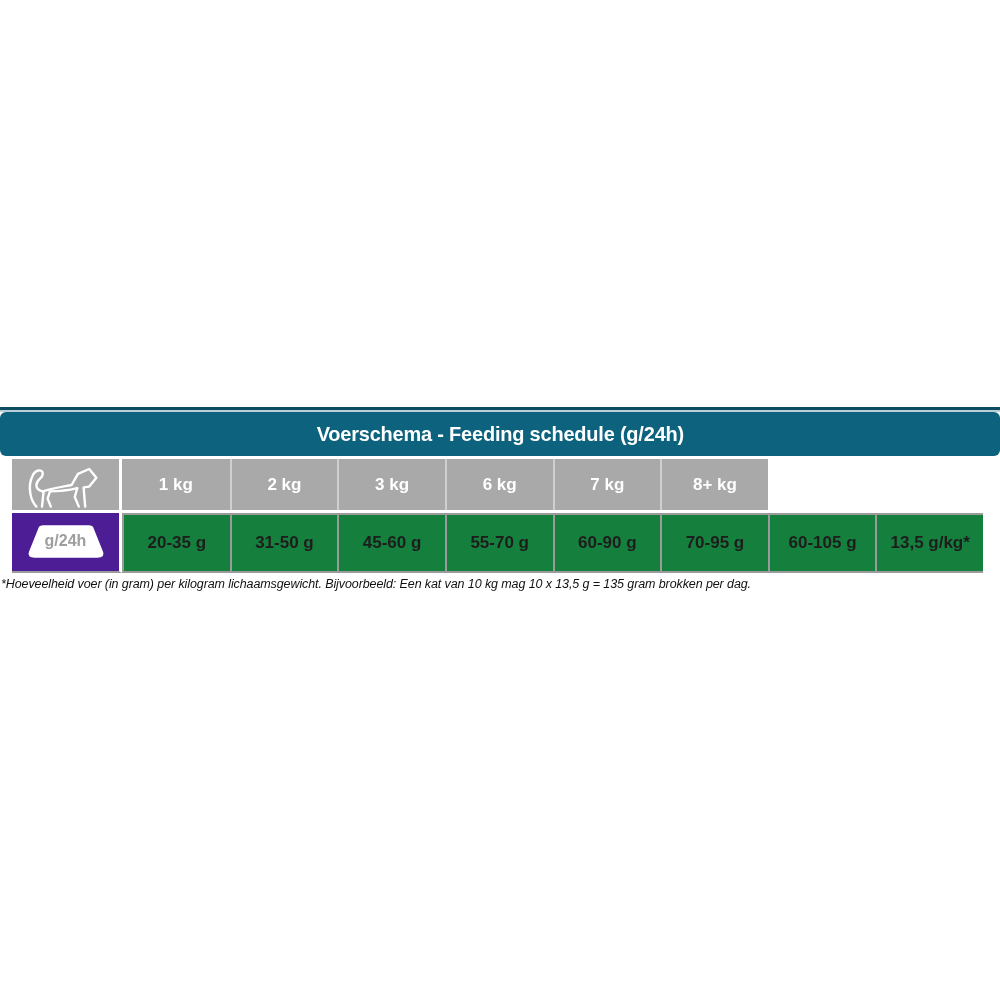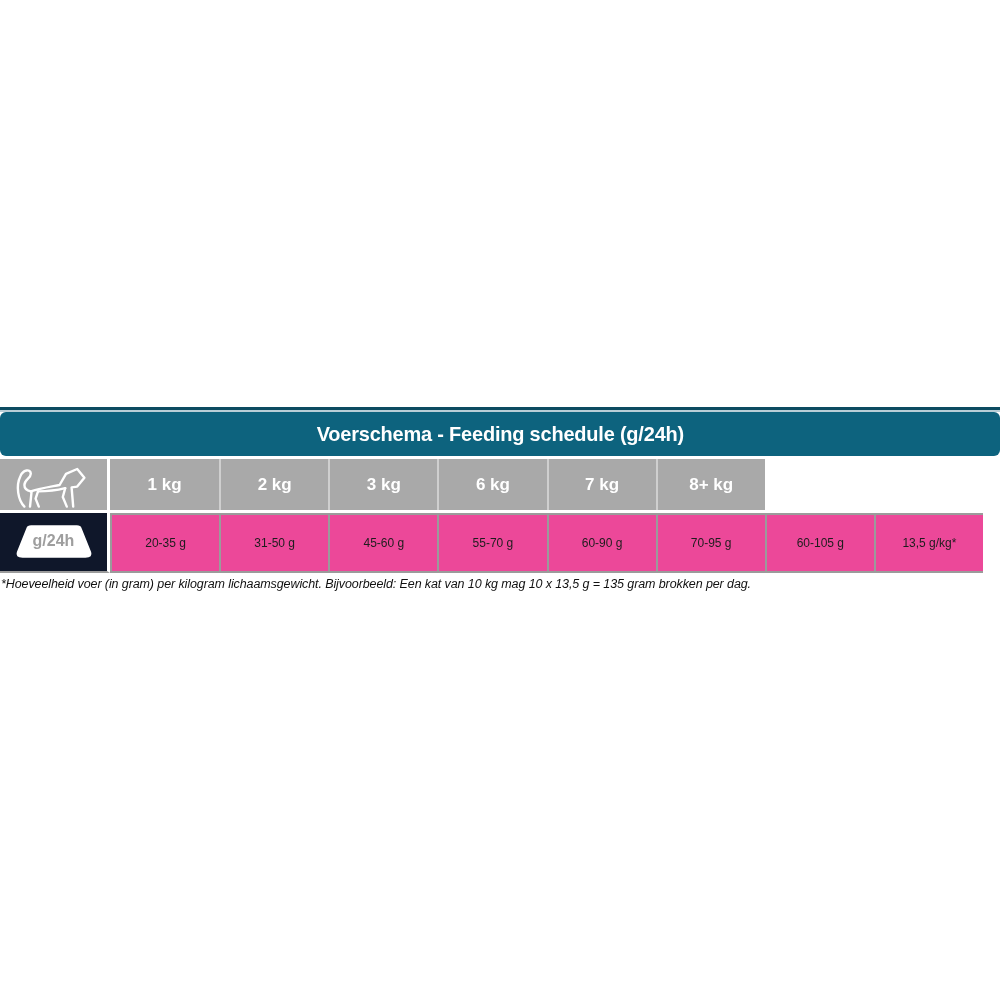--- a/index.html
+++ b/index.html
@@ -29,20 +29,21 @@
     letter-spacing: -0.2px;
     transform: scaleX(0.95);
     white-space: nowrap;
   }
   .gap-row { height: 3px; background: #ffffff; }
 
   .grid-row {
     display: grid;
     grid-template-columns: 110px repeat(8, 1fr);
     width: 983px;
+    padding-left: 12px;
   }
 
   
   .weights-row { height: 51px; }
   .weights-row .corner-cell {
     background: #a9a9a9;
     border-right: 3px solid #ffffff;
     display: flex; align-items: center; justify-content: center;
   }
   .weights-row .weight-cell {
@@ -50,44 +51,45 @@
     display: flex; align-items: center; justify-content: center;
     color: #ffffff;
     font-size: 17px;
     font-weight: bold;
   }
   .weights-row .weight-cell + .weight-cell { border-left: 2px solid #cfcfcf; }
 
   
   .amounts-row { height: 60px; }
   .amounts-row .label-cell {
-    background: #0f172a;
+    background: #4c1d95;
     border-right: 3px solid #ffffff;
     border-bottom: 2px solid #9b9b9b;
     display: flex; align-items: center; justify-content: center;
     position: relative;
   }
   .bowl-wrap { position: relative; width: 80px; height: 37px; }
   .bowl-wrap svg { display: block; width: 80px; height: 37px; }
   .bowl-label {
     position: absolute; top: 0; left: 0; right: 0;
     height: 34px;
     display: flex; align-items: center; justify-content: center;
     color: #9e9e9e;
     font-size: 16px;
     font-weight: bold;
   }
   .amounts-row .amount-cell {
-    background: #ec4899;
+    background: #15803d;
     border-top: 2px solid #9b9b9b;
     border-bottom: 2px solid #9b9b9b;
     border-left: 2px solid #9b9b9b;
     display: flex; align-items: center; justify-content: center;
     color: #1d1d1d;
-    font-size: 12px;
+    font-size: 17px;
+    font-weight: bold;
   }
 
   .footnote {
     margin-top: 4px;
     padding-left: 1px;
     font-size: 12.5px;
     font-style: italic;
     color: #111111;
     letter-spacing: -0.1px;
   }

